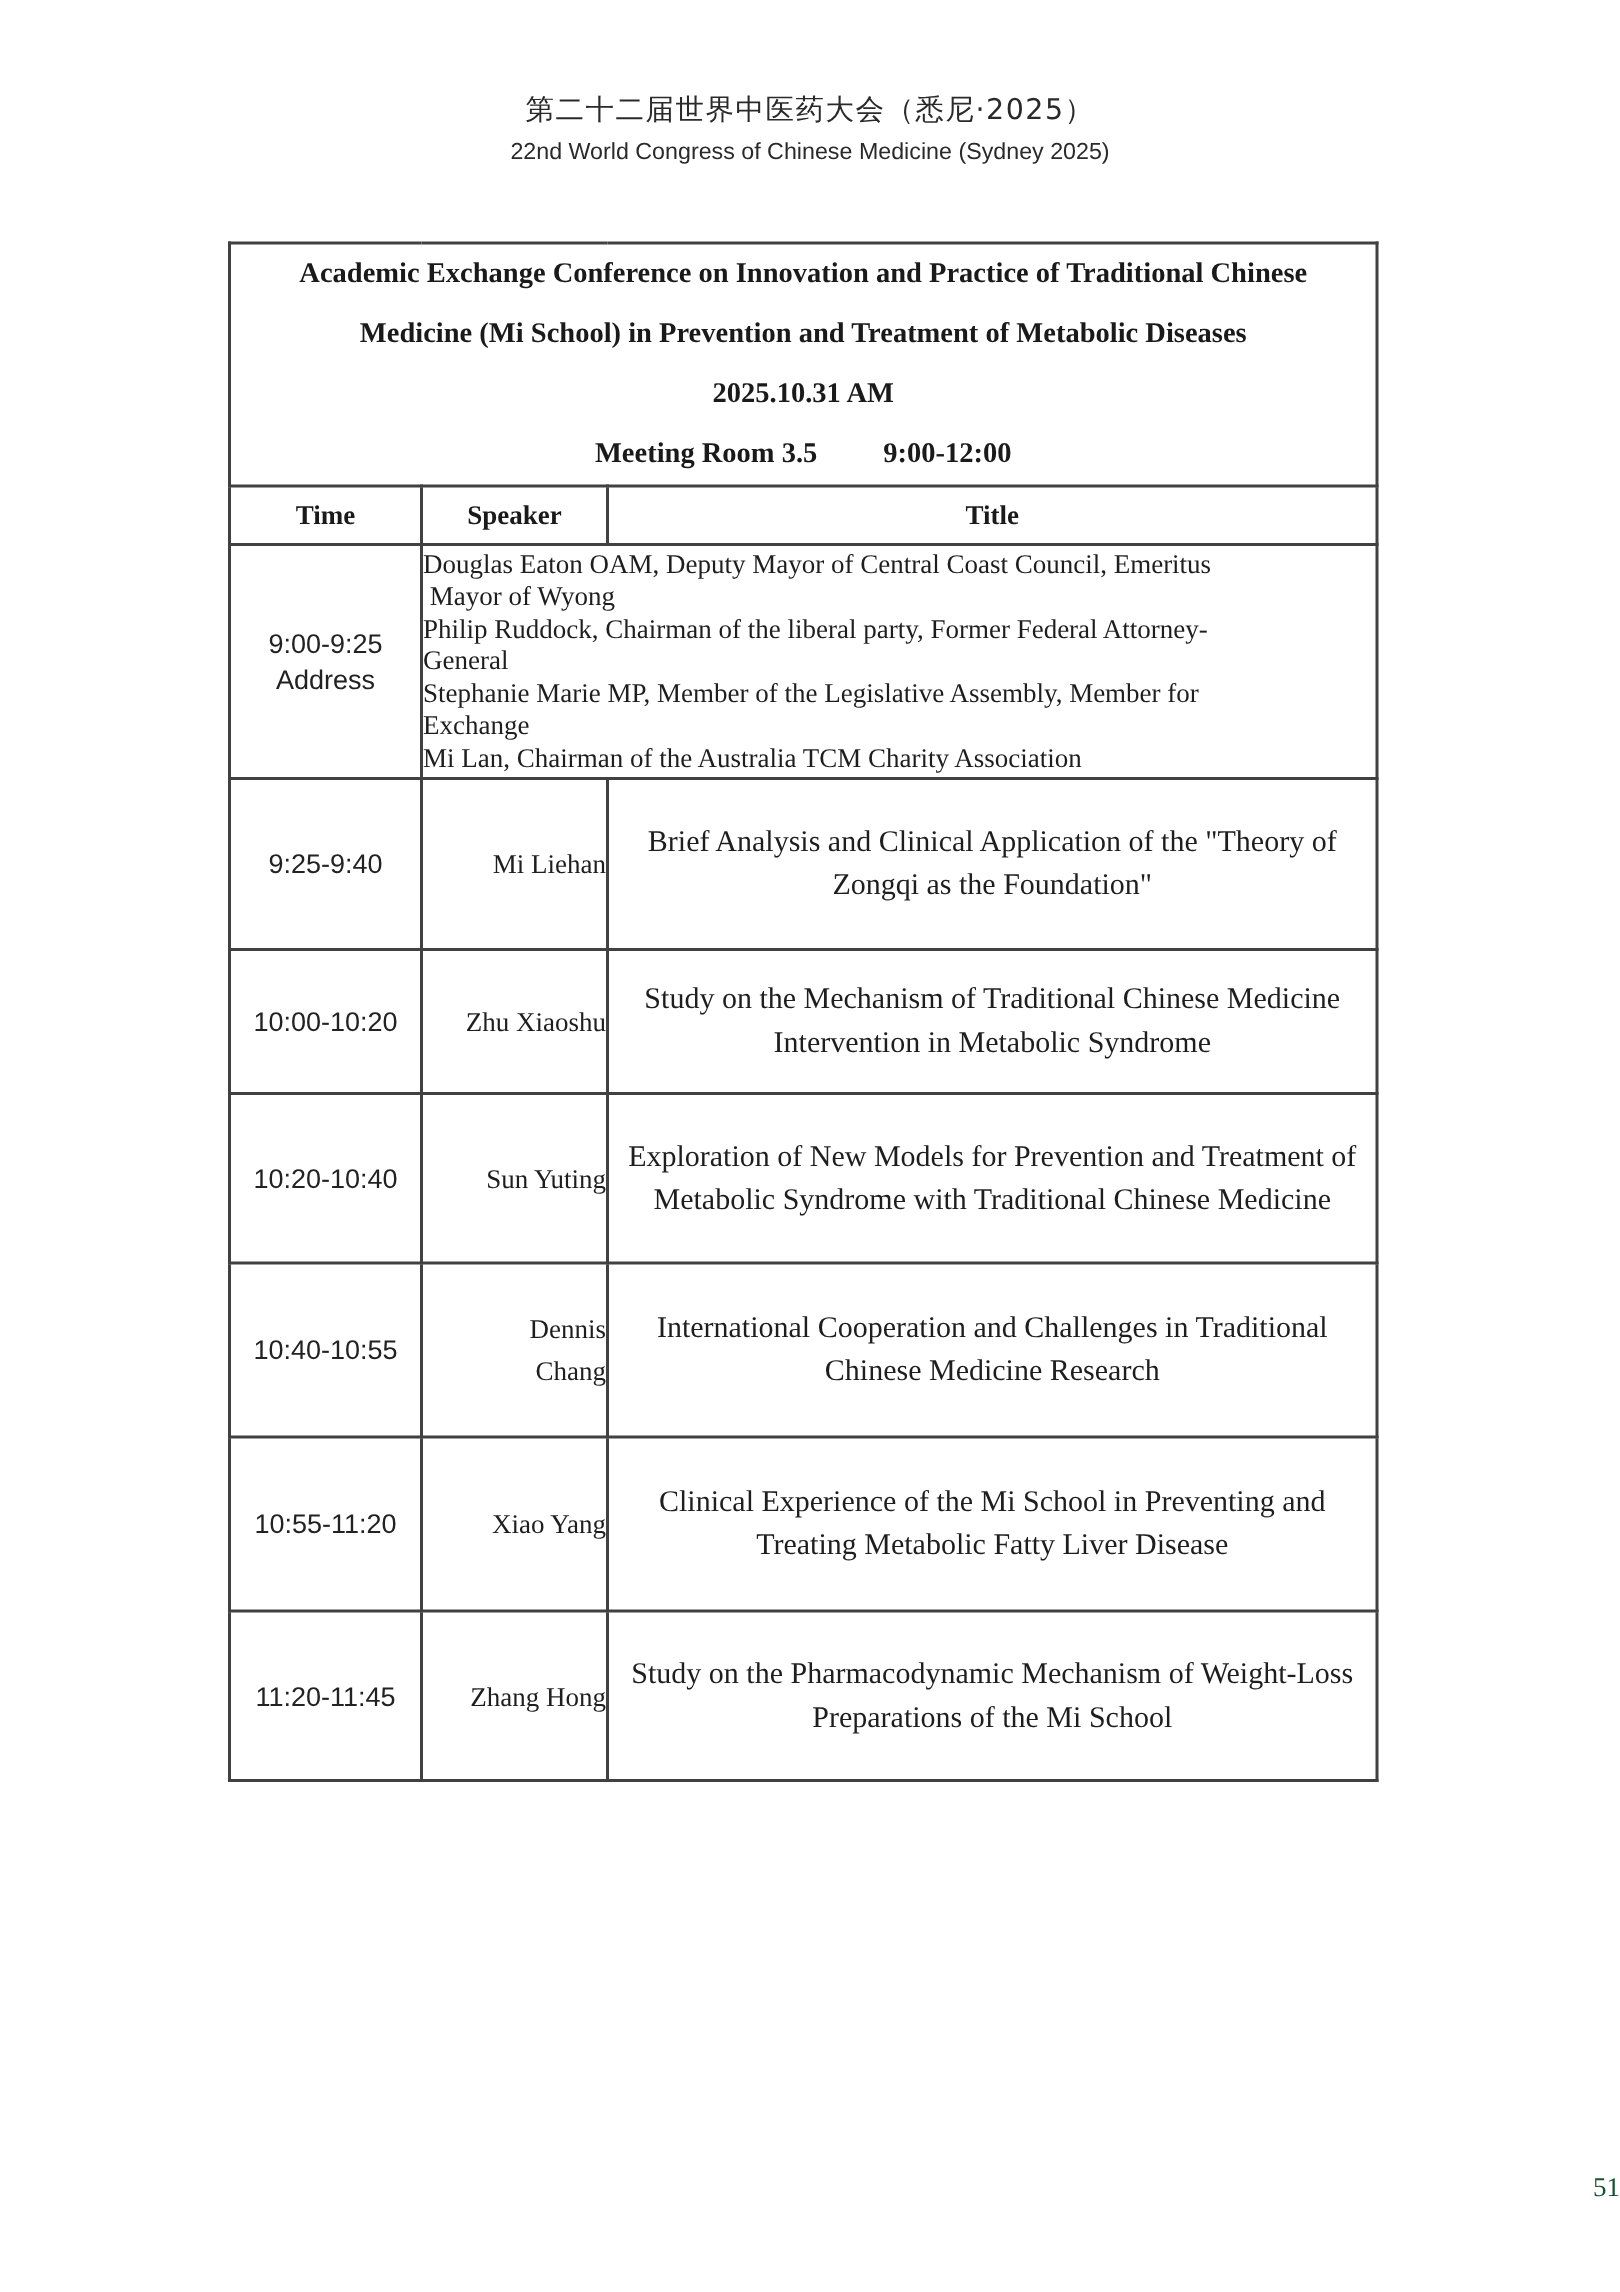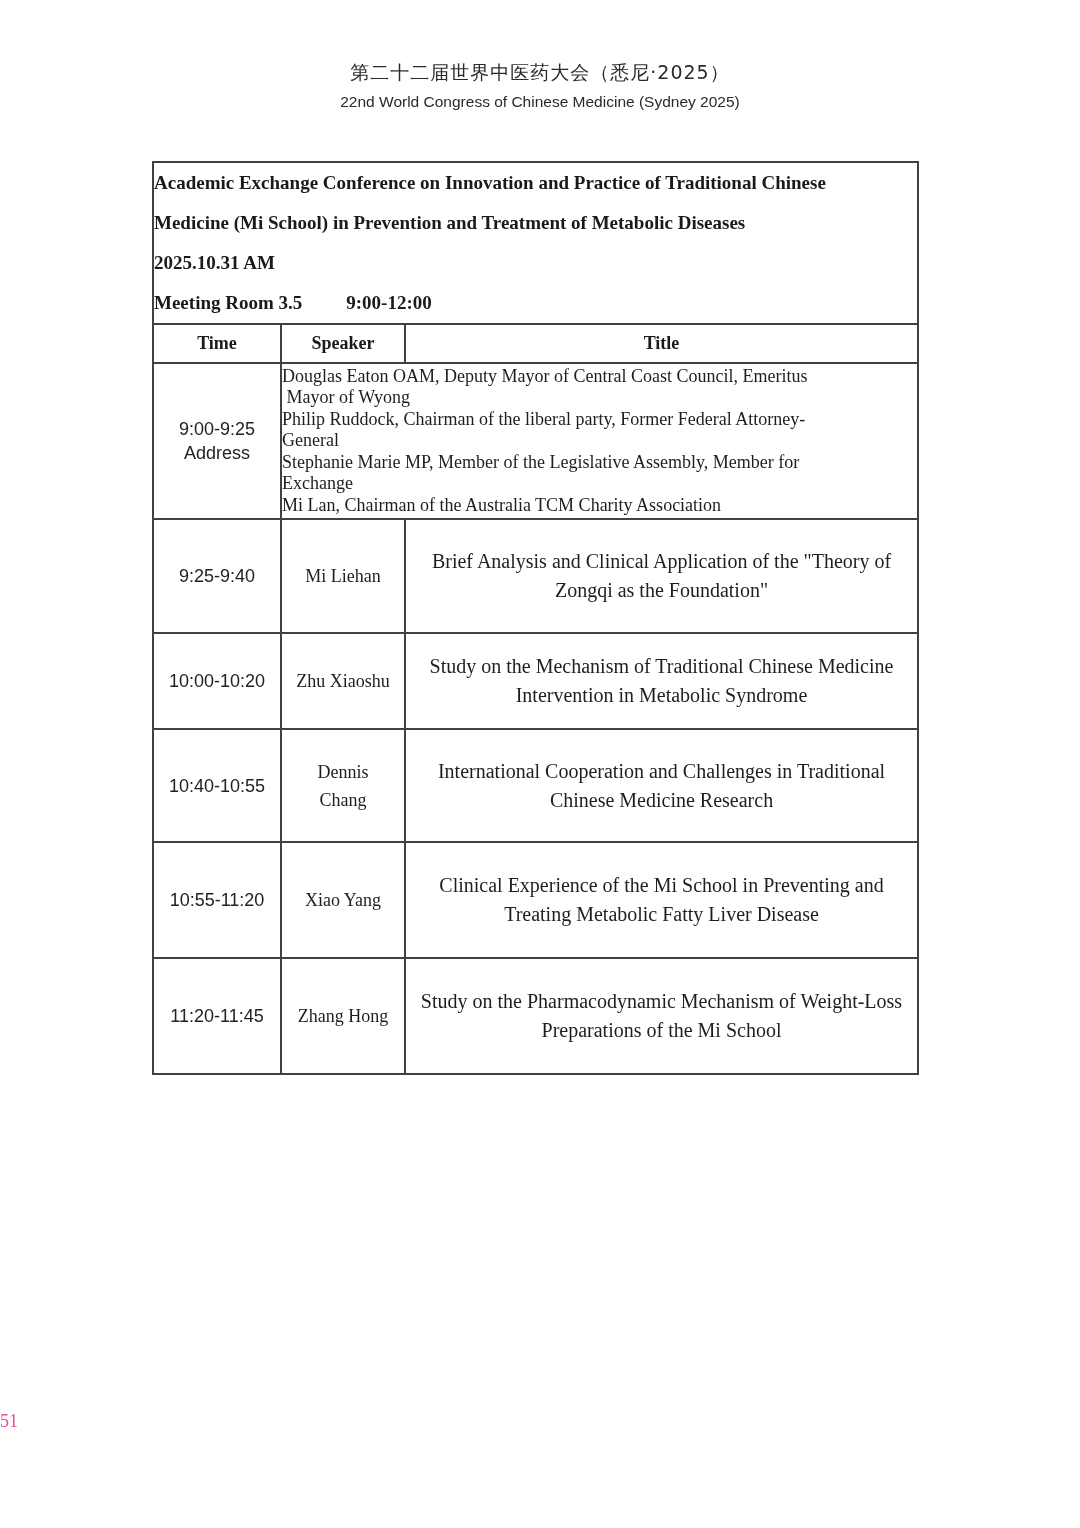--- a/index.html
+++ b/index.html
@@ -52,20 +52,21 @@
   table.session-table td,
   table.session-table th {
     border: 2px solid #414141;
     vertical-align: middle;
     padding: 0;
   }
 
   
   td.title-block {
     height: 160px;
+    text-align: center;
   }
   .title-block .tline {
     font-weight: bold;
     font-size: 19px;
     line-height: 40px;
     color: #1a1a1a;
     white-space: nowrap;
   }
   .title-block .room-line .gap {
     display: inline-block;
@@ -100,21 +101,21 @@
     font-size: 18px;
     line-height: 21.5px;
     text-align: left;
     color: #1e1e1e;
     white-space: pre-wrap;
   }
 
   
   td.speaker-cell {
     font-size: 18px;
-    text-align: center;
+    text-align: right;
     color: #1e1e1e;
     white-space: pre-line;
     line-height: 28px;
   }
   td.talk-cell {
     font-size: 20px;
     text-align: center;
     color: #1e1e1e;
     line-height: 29px;
     padding: 0 14px;
@@ -125,26 +126,26 @@
   table.session-table tr:nth-child(5) td { height: 94px;  }
   table.session-table tr:nth-child(6) td { height: 111px; }
   table.session-table tr:nth-child(7) td { height: 114px; }
   table.session-table tr:nth-child(8) td { height: 114px; }
   table.session-table tr:nth-child(9) td { height: 111px; }
   table.session-table tr:nth-child(10) td { height: 121px; }
 
   
   .page-number {
     position: absolute;
-    top: 1411px;
+    top: 1448px;
     left: 0;
     width: 100%;
-    text-align: left;
-    font-size: 18px;
-    color: #ec4899;
+    text-align: right;
+    font-size: 18px;
+    color: #14532d;
   }
 </style>
 </head>
 <body>
 
 <div class="congress-header">
   <div class="congress-title-zh">第二十二届世界中医药大会（悉尼·2025）</div>
   <div class="congress-title-en">22nd World Congress of Chinese Medicine (Sydney 2025)</div>
 </div>
 
@@ -203,20 +204,25 @@
     <td class="talk-cell">Brief Analysis and Clinical Application of the "Theory of Zongqi as the Foundation"</td>
   </tr>
 
 
   <tr class="data-row">
     <td class="time-cell">10:00-10:20</td>
     <td class="speaker-cell">Zhu Xiaoshu</td>
     <td class="talk-cell">Study on the Mechanism of Traditional Chinese Medicine Intervention in Metabolic Syndrome</td>
   </tr>
 
+  <tr class="data-row">
+    <td class="time-cell">10:20-10:40</td>
+    <td class="speaker-cell">Sun Yuting</td>
+    <td class="talk-cell">Exploration of New Models for Prevention and Treatment of Metabolic Syndrome with Traditional Chinese Medicine</td>
+  </tr>
 
   <tr class="data-row">
     <td class="time-cell">10:40-10:55</td>
     <td class="speaker-cell">Dennis
 Chang</td>
     <td class="talk-cell">International Cooperation and Challenges in Traditional Chinese Medicine Research</td>
   </tr>
 
   <tr class="data-row">
     <td class="time-cell">10:55-11:20</td>

